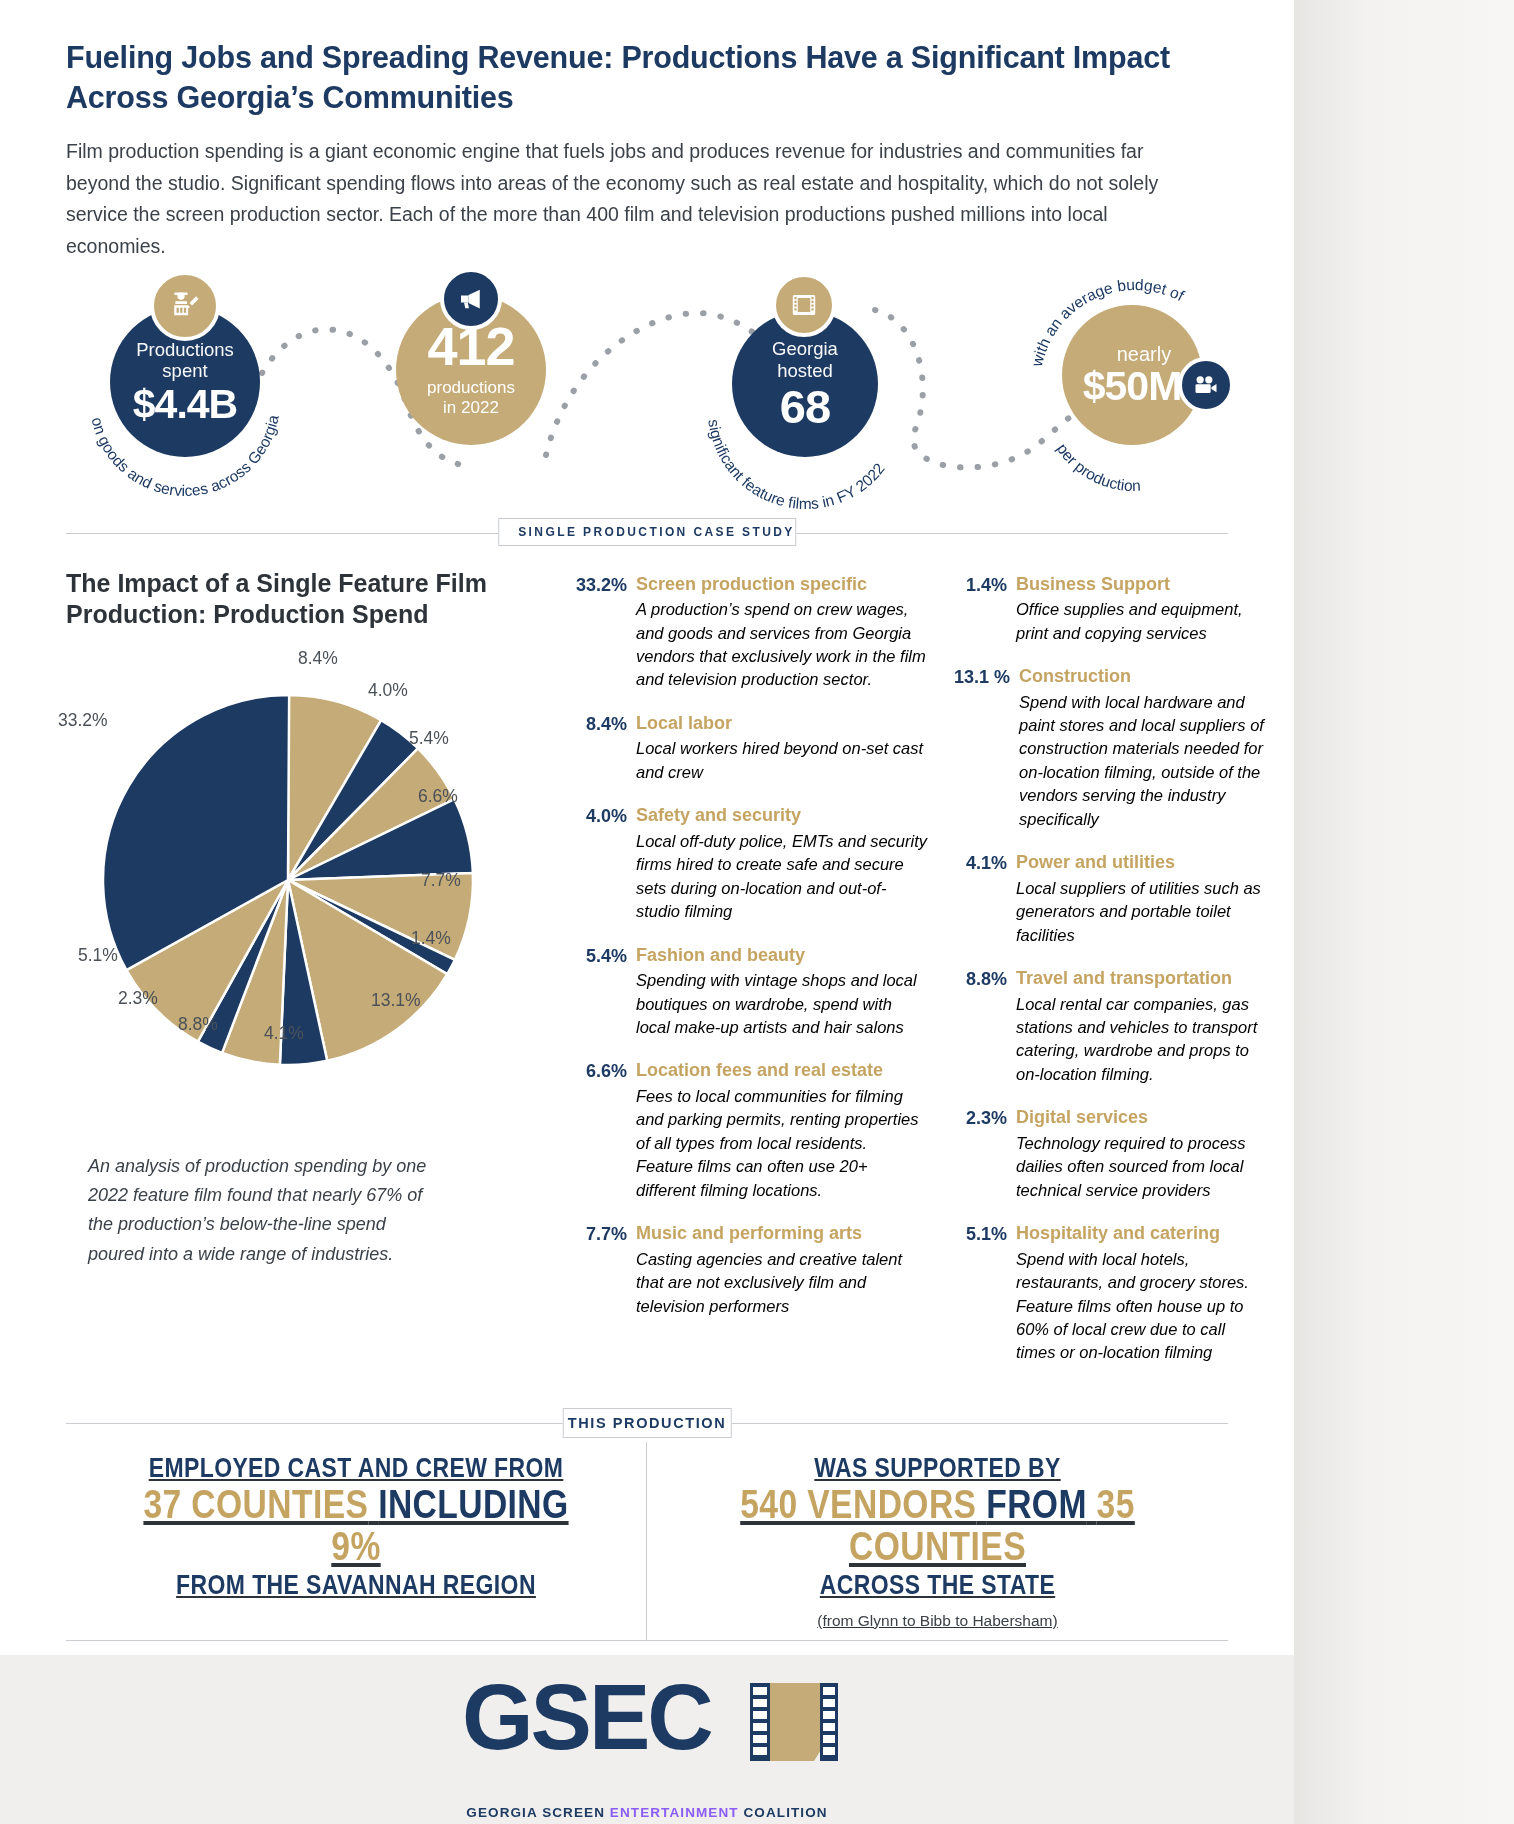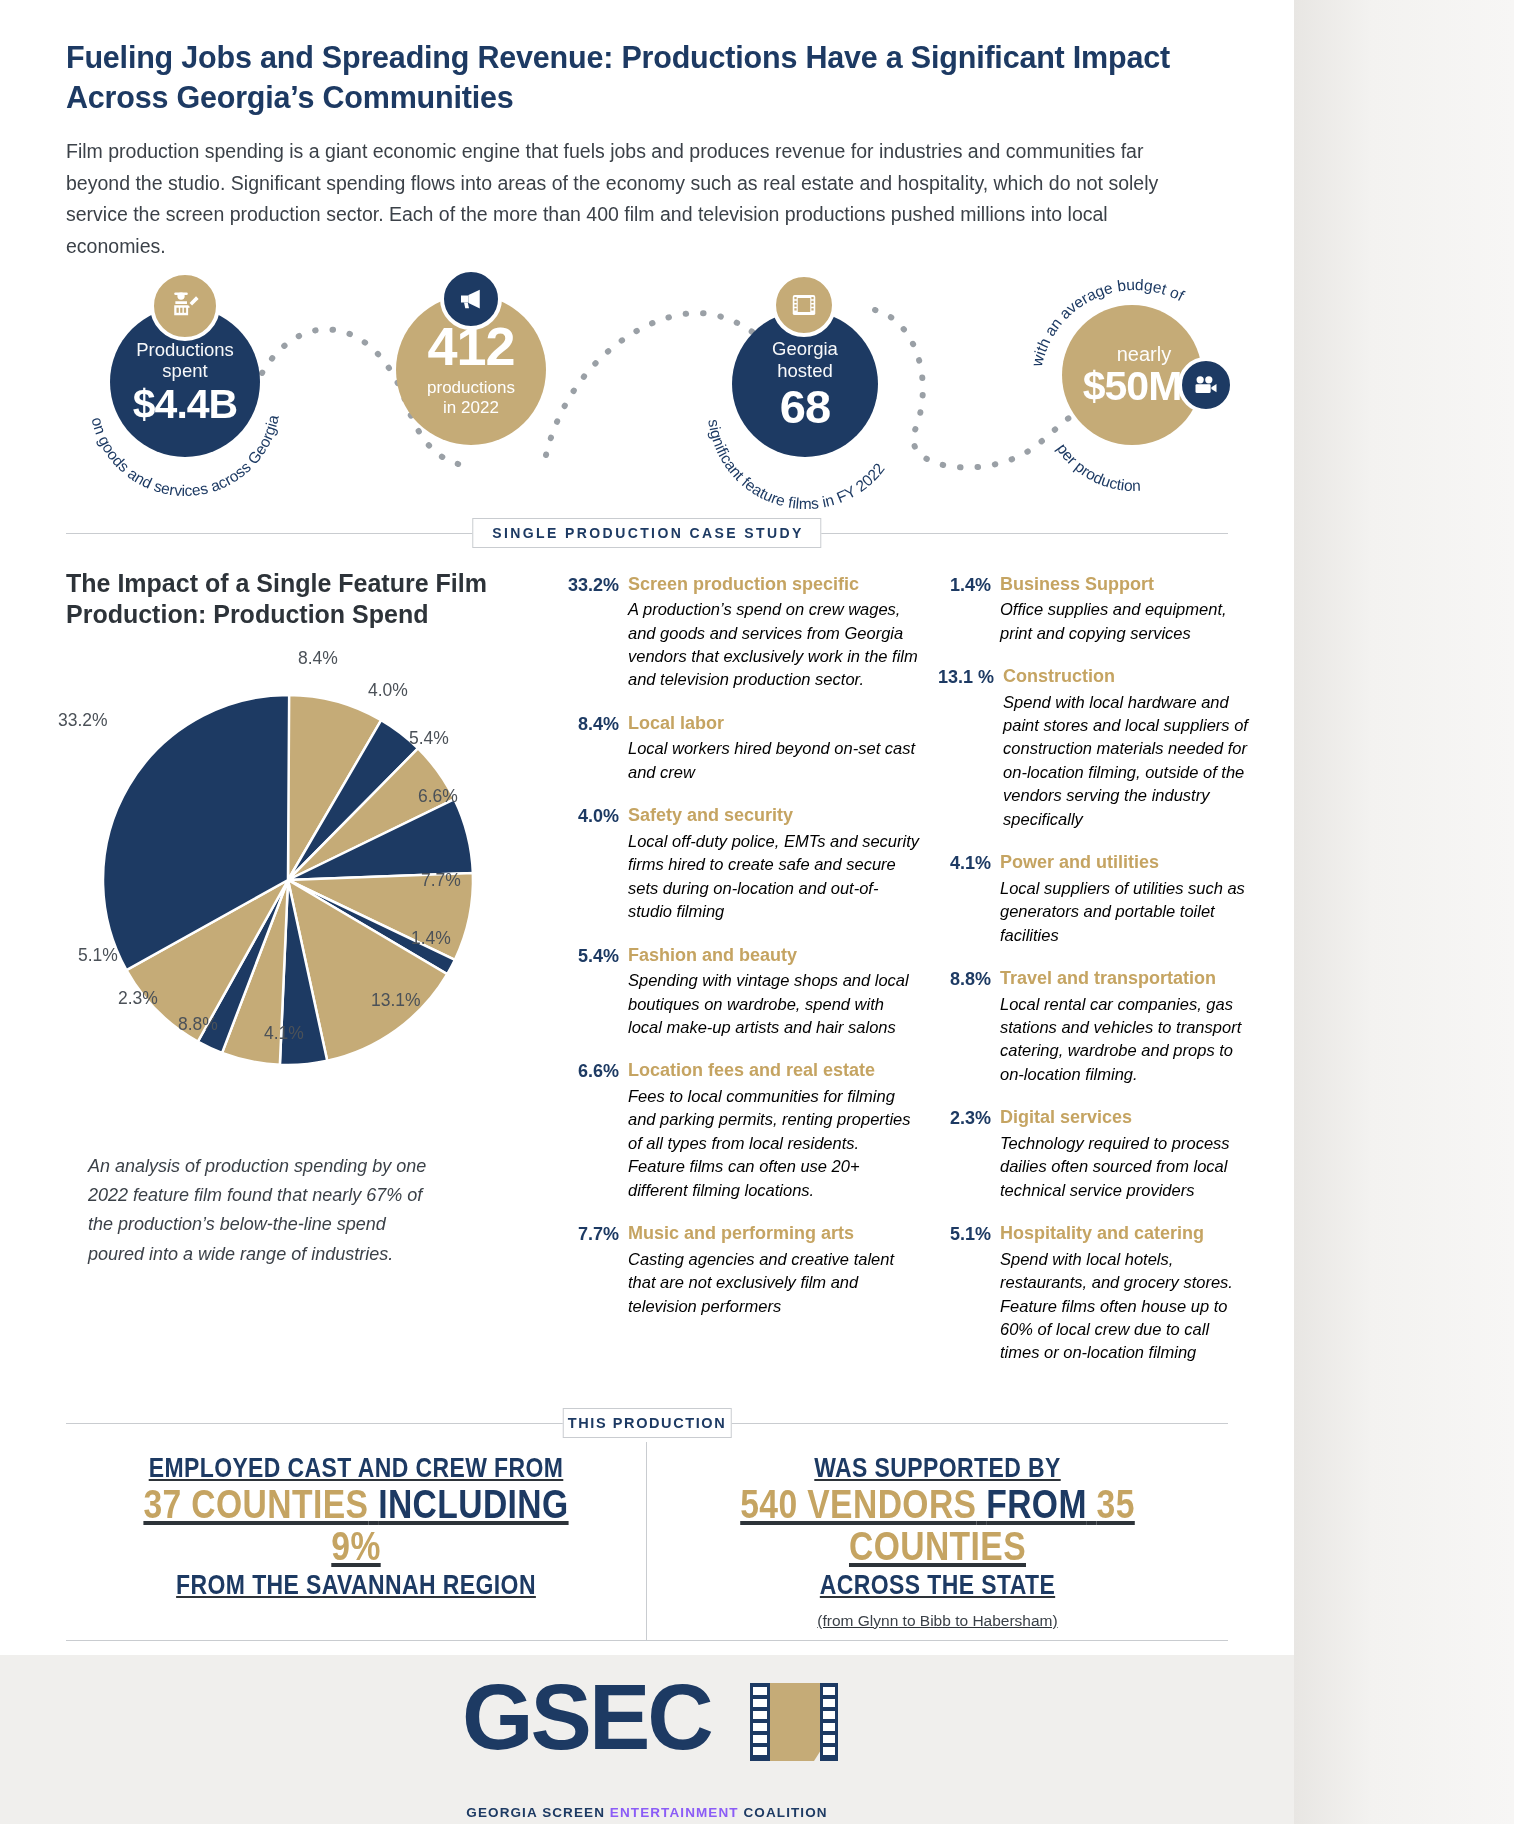--- a/index.html
+++ b/index.html
@@ -52,26 +52,26 @@
   .arc-text { position:absolute; pointer-events:none; }
   .arc-text text { font-family:"Liberation Sans", sans-serif; font-size:15.5px; fill:#1d3a63; font-weight:500; }
 
   .dots { position:absolute; }
 
   
   .sectionrule { position:relative; margin:18px 66px 0 66px; height:30px; }
   .sectionrule .line { position:absolute; top:15px; left:0; right:0; height:1px; background:#c9ccd0; }
   .sectionrule .pill {
     position:absolute; top:0; left:50%; transform:translateX(-50%);
-    background:#fff; border:1px solid #c9ccd0; padding:6px 17px 6px 19px;
-    font-size:14px; font-weight:bold; letter-spacing:2.4px; color:#1d3a63;
-  }
-
-  
-  .case { display:flex; padding:20px 62px 0 66px; gap:0; }
+    background:#fff; border:1px solid #c9ccd0; padding:6px 0 6px 19px;
+    font-size:12px; font-weight:bold; letter-spacing:2.4px; color:#1d3a63;
+  }
+
+  
+  .case { display:flex; padding:20px 62px 0 66px; gap:8px; }
   .col-chart { width:500px; flex:0 0 500px; }
   .col-legend { width:354px; flex:0 0 354px; padding-top:6px; }
   .col-legend2 { width:330px; flex:0 0 330px; padding-top:6px; padding-left:18px;}
 
   h2.chart-title { font-size:25px; line-height:1.25; font-weight:bold; color:#2d3339; max-width:470px; }
 
   .pie-wrap { position:relative; width:500px; height:470px; margin-top:18px; }
   .pie-lbl { position:absolute; font-size:17.5px; color:#4b5158; white-space:nowrap; }
 
   .chart-note { font-style:italic; font-size:18px; line-height:1.62; color:#3b4148;

